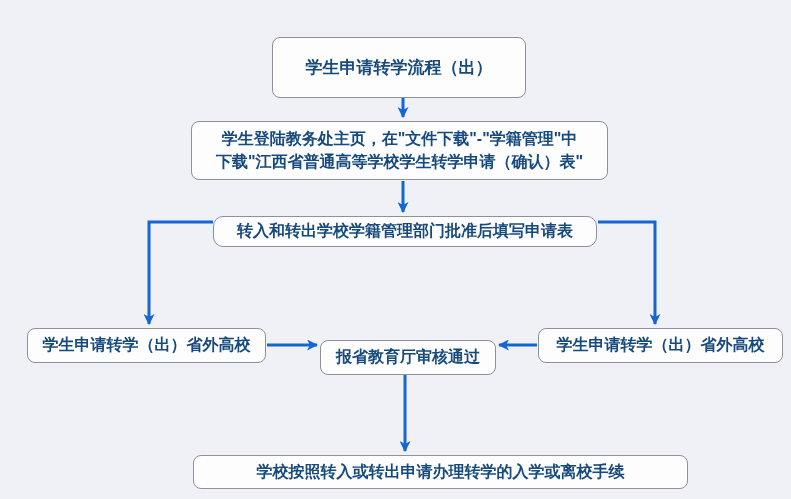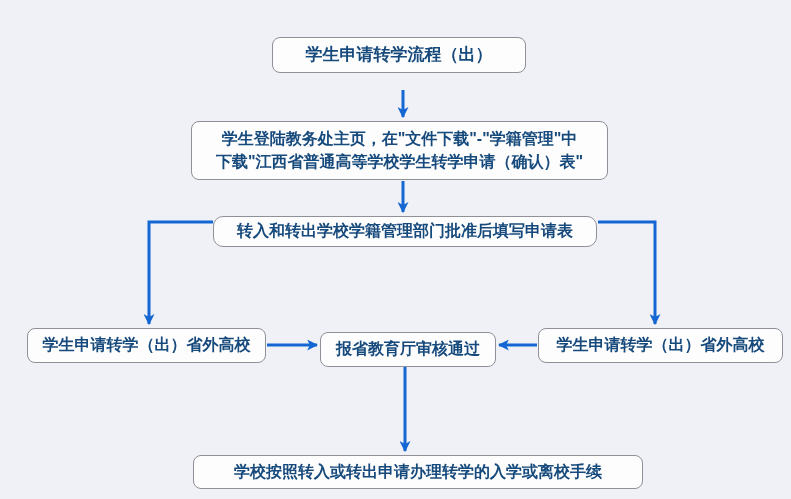--- a/index.html
+++ b/index.html
@@ -27,27 +27,27 @@
     color: #174a7c;
     font-weight: bold;
     display: flex;
     align-items: center;
     justify-content: center;
     text-align: center;
     font-size: 16px;
     line-height: 1.4;
     white-space: pre-line;
   }
-  .node-start            { left: 272px; top:  37px; width: 254px; height: 36px; font-size: 17px; }
+  .node-start            { left: 272px; top:  37px; width: 254px; height: 61px; font-size: 17px; }
   .node-download         { left: 191px; top: 121px; width: 417px; height: 59px; }
   .node-fill-form        { left: 213px; top: 216px; width: 384px; height: 31px; border-radius: 10px; }
   .node-out-left         { left:  27px; top: 328px; width: 239px; height: 35px; }
-  .node-provincial       { left: 320px; top: 332px; width: 176px; height: 35px; }
+  .node-provincial       { left: 320px; top: 340px; width: 176px; height: 35px; }
   .node-out-right        { left: 538px; top: 328px; width: 245px; height: 35px; }
-  .node-final            { left: 193px; top: 455px; width: 450px; height: 34px; }
+  .node-final            { left: 193px; top: 455px; width: 495px; height: 34px; }
 </style>
 </head>
 <body>
 
 <div class="canvas">
 
   <svg class="connectors" viewBox="0 0 791 499" xmlns="http://www.w3.org/2000/svg" aria-hidden="true">
     <defs>
       <marker id="ah" viewBox="0 0 10 10" refX="9" refY="5" markerWidth="11" markerHeight="11" markerUnits="userSpaceOnUse" orient="auto">
         <path d="M0,0 L10,5 L0,10 L2.6,5 Z" fill="#1467d2"></path>

